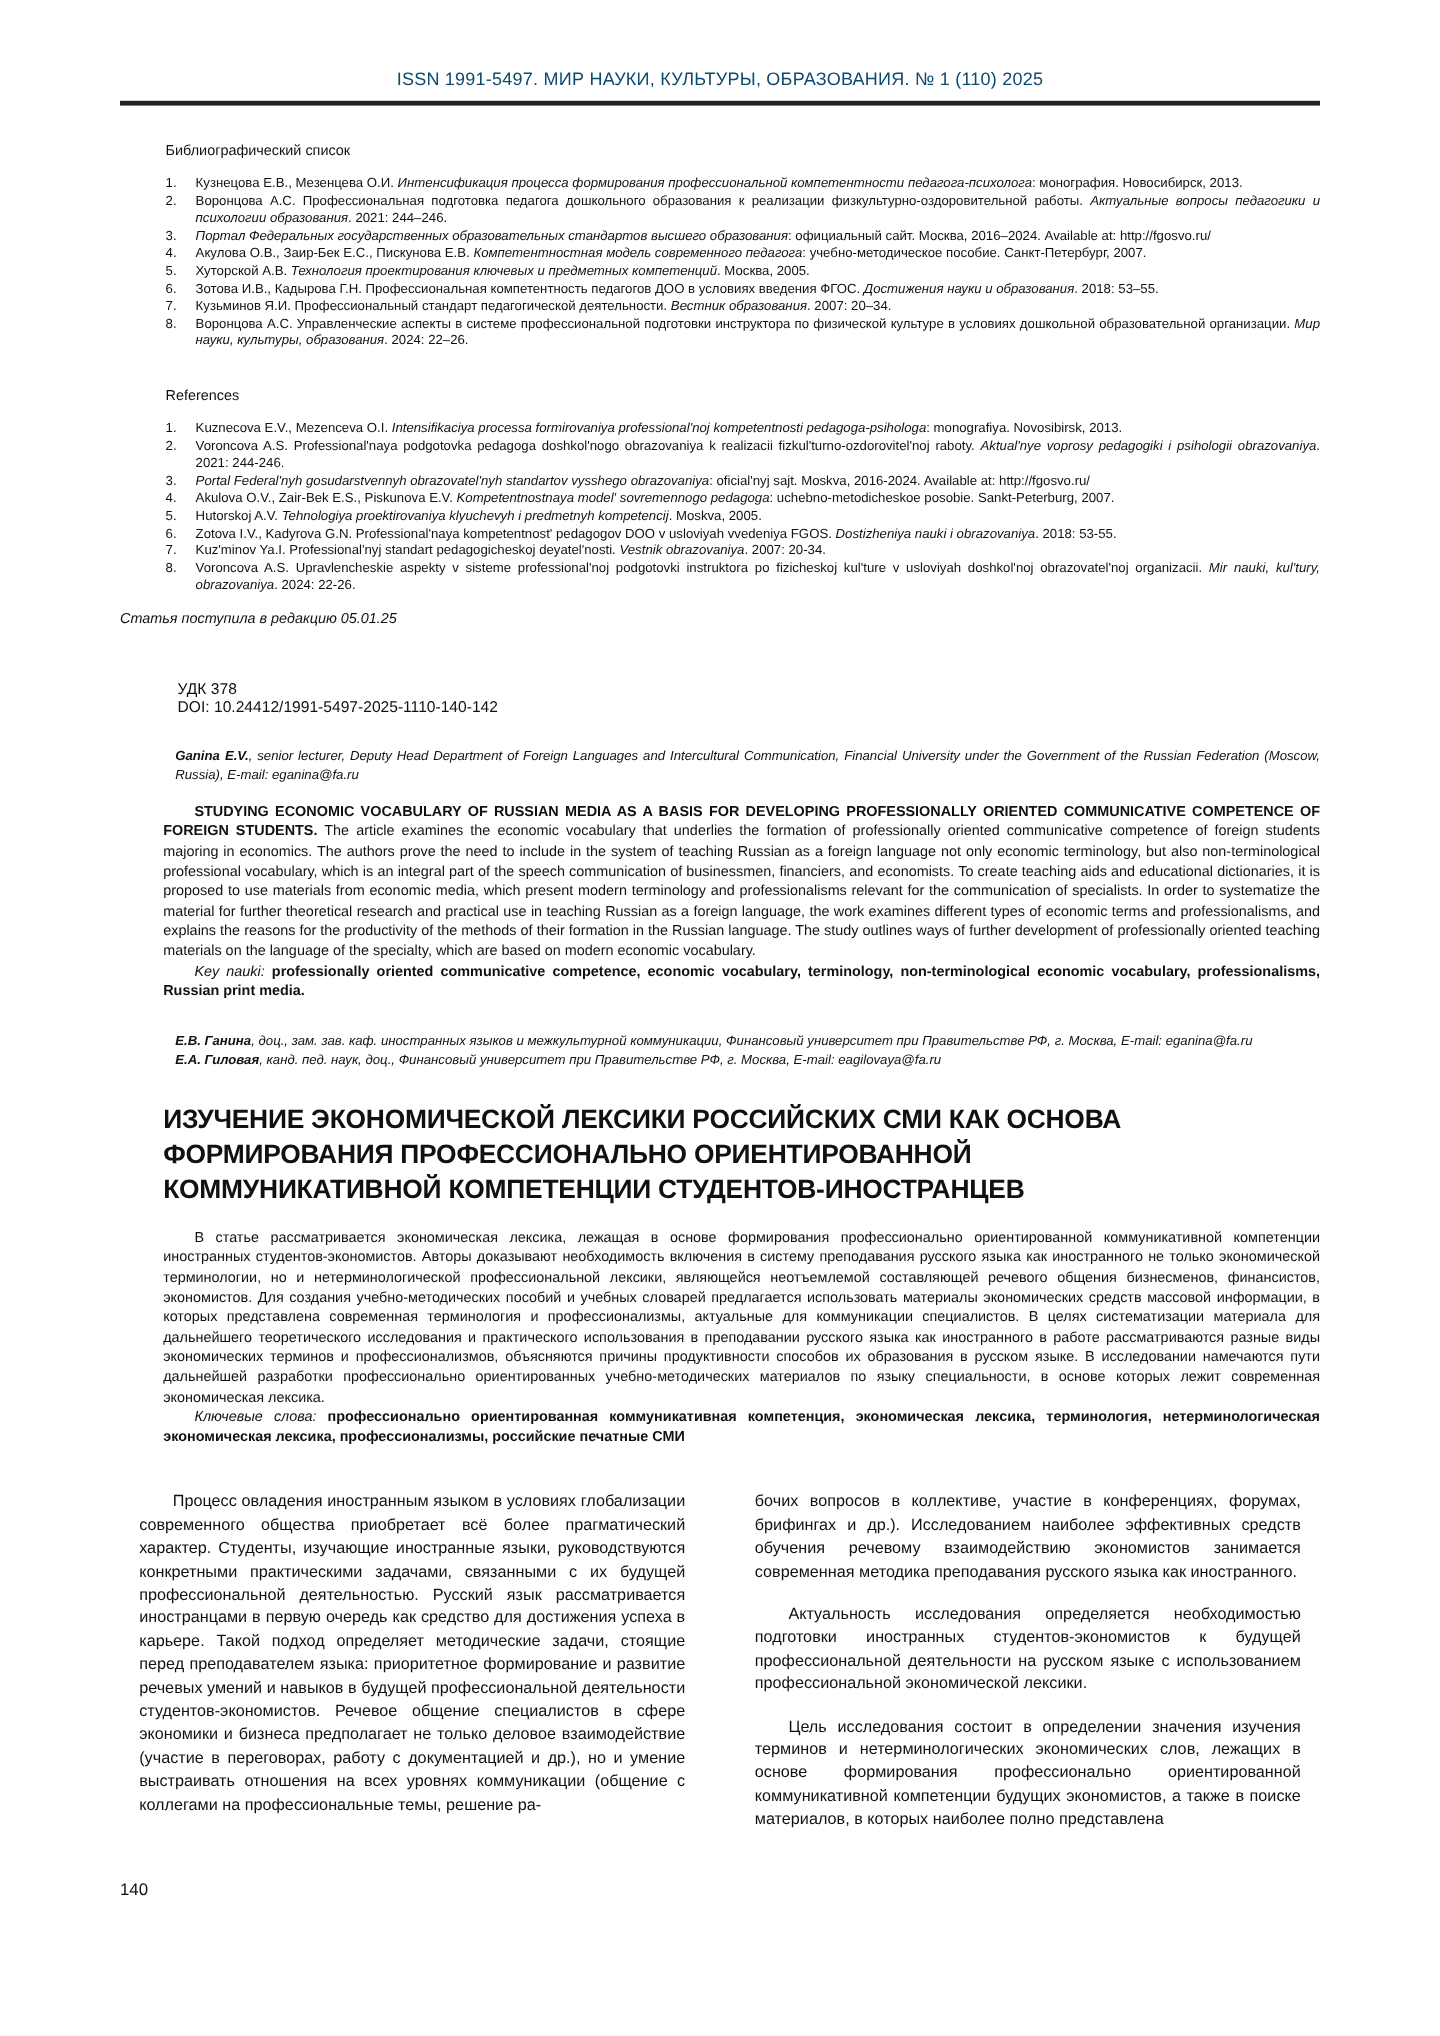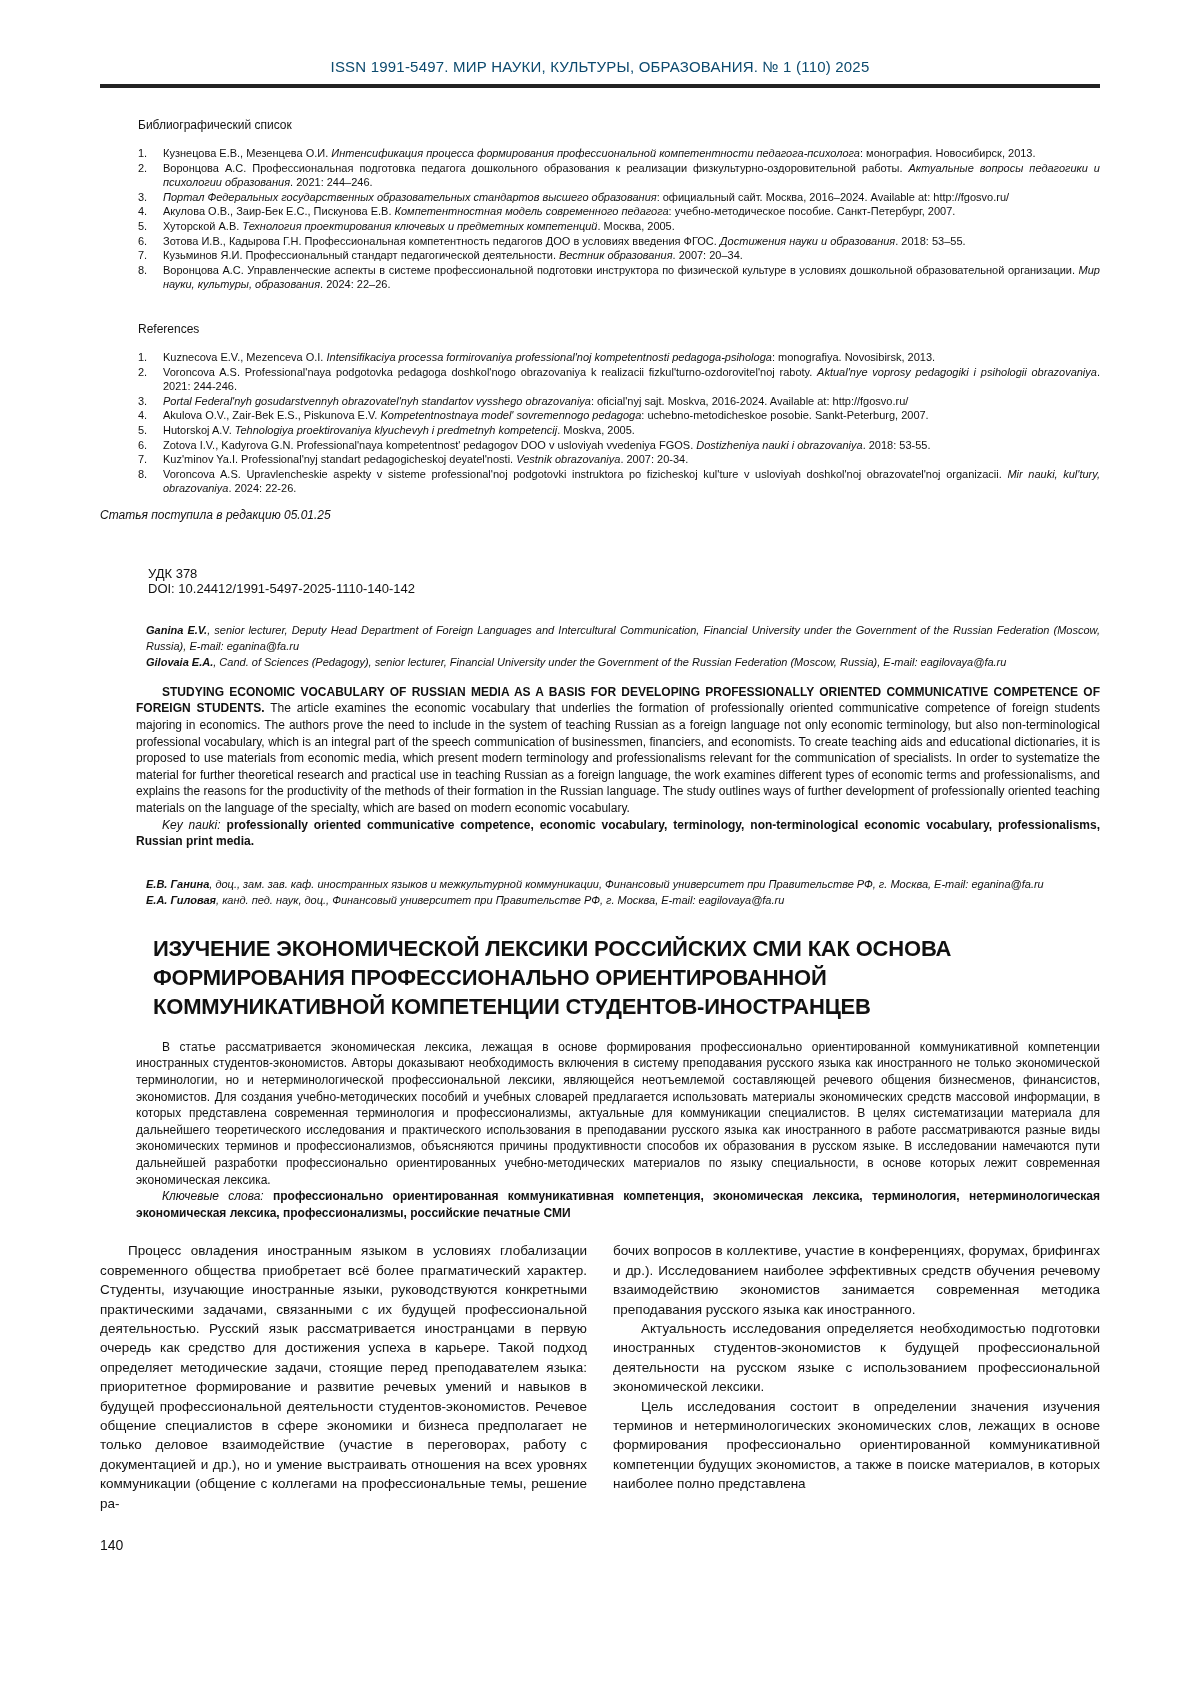--- a/index.html
+++ b/index.html
@@ -28,27 +28,27 @@
   .meta-row{ display:flex;justify-content:space-between;margin:44px 0 0 48px;font-size:13px;flex-direction:column; }
 
   .authors{ margin:26px 0 0 46px;font-size:11px;line-height:16px; }
   .authors p{ margin:0;text-align:justify; }
 
   .abstract{ margin:14px 0 0 36px;font-size:12px;line-height:16.6px;text-align:justify; }
   .abstract p{ margin:0;text-indent:26px; }
   .kwline{ margin:0;text-indent:26px; }
 
   .title-ru{ margin:26px 0 0 36px;font-size:22px;font-weight:bold;line-height:29px;letter-spacing:-.2px; }
-  .title-ru div{white-space:nowrap;margin-left:17px;}
+  .title-ru div{white-space:nowrap;}
 
   .abstract-ru{ margin-top:18px; }
 
   .columns{ display:flex;gap:26px;margin-top:20px;font-size:13.5px;line-height:19.4px;text-align:justify; }
   .col{ flex:1;min-width:0; }
-  .col p{ margin:0; }
+  .col p{ margin:16px; }
   .col p.indent{ text-indent:28px; }
 
   .pagenum{ margin-top:24px;font-size:14px; }
 </style>
 </head>
 <body>
 
 <div class="page">
 
   <div class="hdr">ISSN 1991-5497. МИР НАУКИ, КУЛЬТУРЫ, ОБРАЗОВАНИЯ.  № 1 (110) 2025</div>
@@ -132,21 +132,20 @@
 
   <div class="received">Статья поступила в редакцию 05.01.25</div>
 
   <div class="meta-row">
     <span>УДК 378</span>
     <span>DOI: 10.24412/1991-5497-2025-1110-140-142</span>
   </div>
 
   <div class="authors">
     <p><span class="s-bi">Ganina E.V.</span><span class="s-i">, senior lecturer, Deputy Head Department of Foreign Languages and Intercultural Communication, Financial University under the Government of the Russian Federation (Moscow, Russia), E-mail: eganina@fa.ru</span></p>
-    <p><span class="s-bi">Gilovaia E.A.</span><span class="s-i">, Cand. of Sciences (Pedagogy), senior lecturer, Financial University under the Government of the Russian Federation (Moscow, Russia), E-mail: eagilovaya@fa.ru</span></p>
   </div>
 
   <div class="abstract">
     <p><span class="s-b">STUDYING ECONOMIC VOCABULARY OF RUSSIAN MEDIA AS A BASIS FOR DEVELOPING PROFESSIONALLY ORIENTED COMMUNICATIVE COMPETENCE OF FOREIGN STUDENTS.</span><span> The article examines the economic vocabulary that underlies the formation of professionally oriented communicative competence of foreign students majoring in economics. The authors prove the need to include in the system of teaching Russian as a foreign language not only economic terminology, but also non-terminological professional vocabulary, which is an integral part of the speech communication of businessmen, financiers, and economists. To create teaching aids and educational dictionaries, it is proposed to use materials from economic media, which present modern terminology and professionalisms relevant for the communication of specialists. In order to systematize the material for further theoretical research and practical use in teaching Russian as a foreign language, the work examines different types of economic terms and professionalisms, and explains the reasons for the productivity of the methods of their formation in the Russian language. The study outlines ways of further development of professionally oriented teaching materials on the language of the specialty, which are based on modern economic vocabulary.</span></p>
     <p class="kwline"><span class="s-i">Key nauki: </span><span class="s-b">professionally oriented communicative competence, economic vocabulary, terminology, non-terminological economic vocabulary, professionalisms, Russian print media.</span></p>
   </div>
 
   <div class="authors">
     <p><span class="s-bi">Е.В. Ганина</span><span class="s-i">, доц., зам. зав. каф. иностранных языков и межкультурной коммуникации, Финансовый университет при Правительстве РФ, г. Москва, E-mail: eganina@fa.ru</span></p>
     <p><span class="s-bi">Е.А. Гиловая</span><span class="s-i">, канд. пед. наук, доц., Финансовый университет при Правительстве РФ, г. Москва, E-mail: eagilovaya@fa.ru</span></p>

